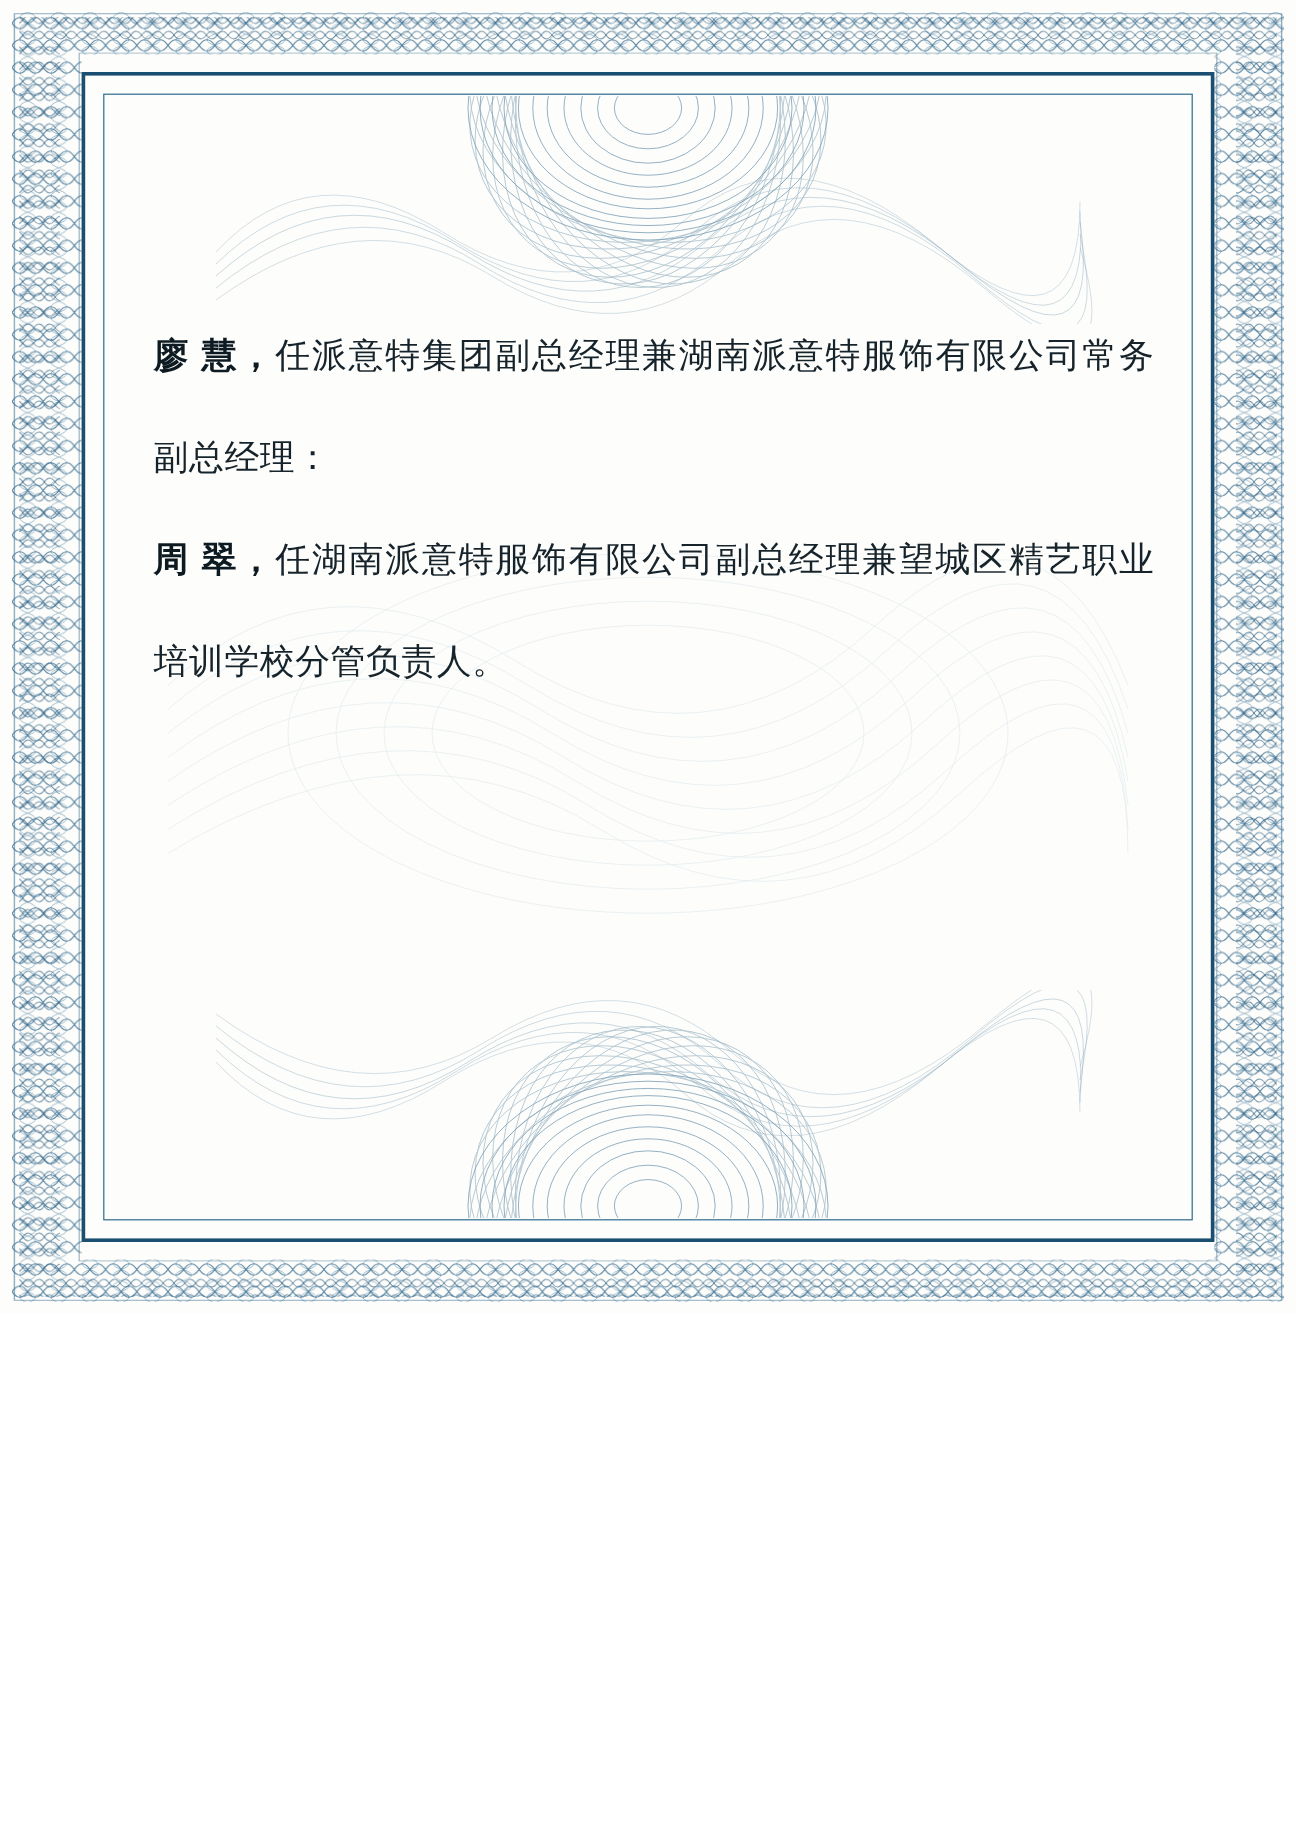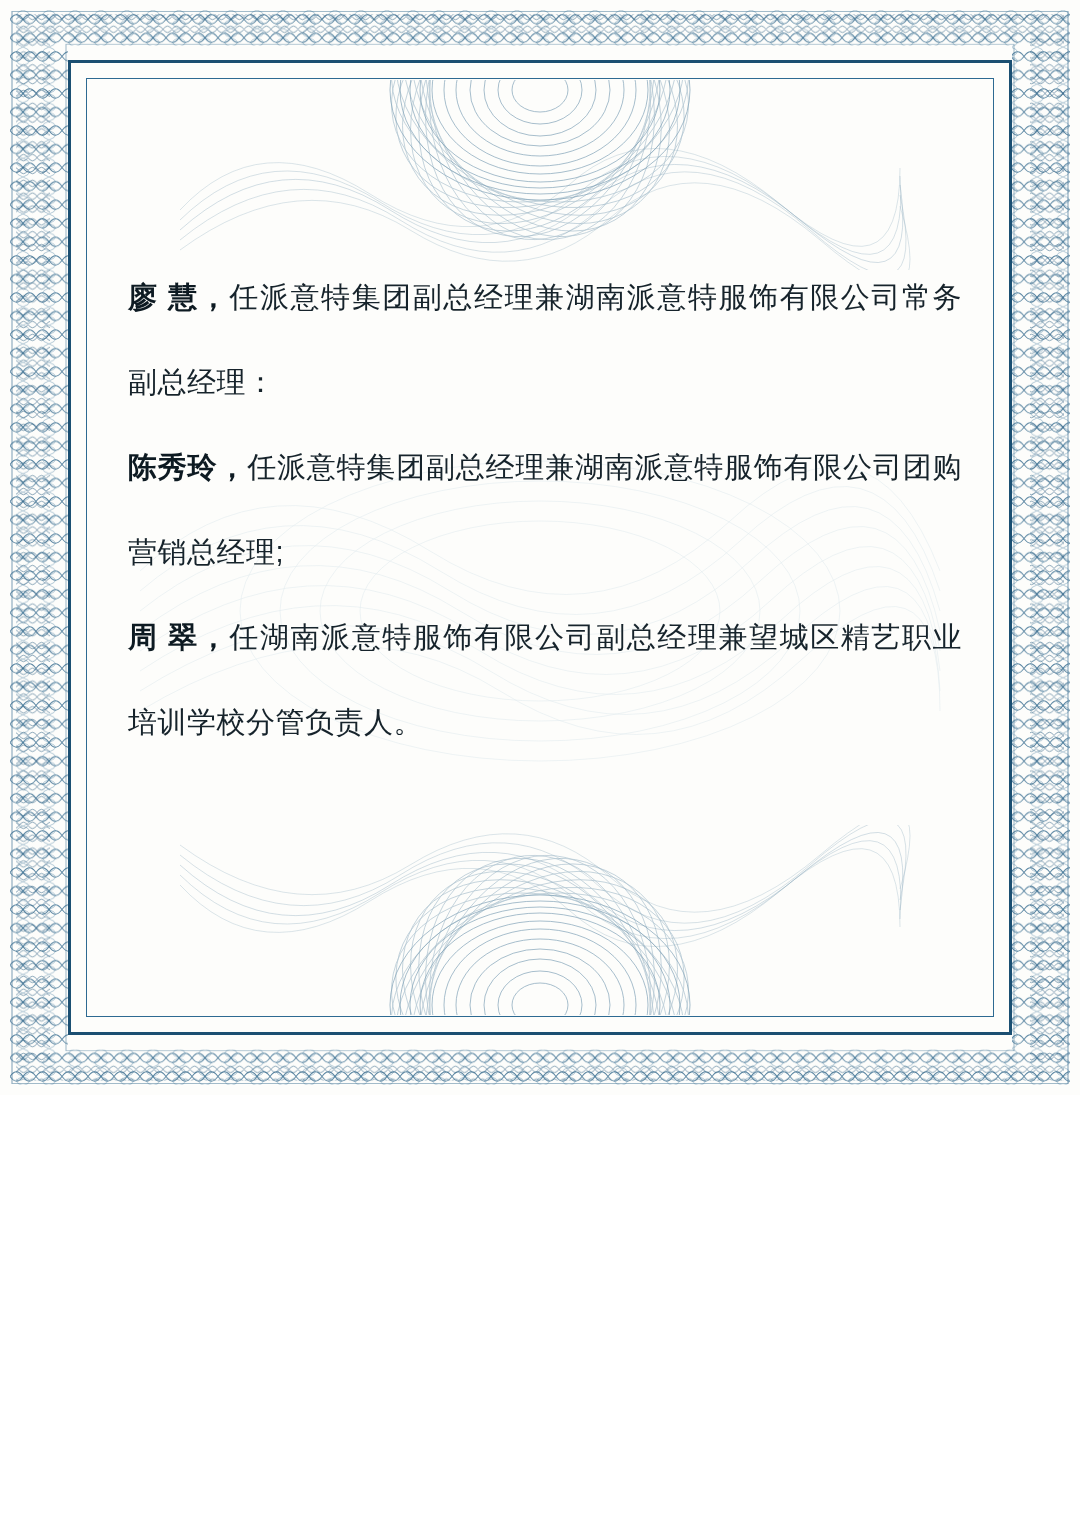--- a/index.html
+++ b/index.html
@@ -299,20 +299,17 @@
       <ellipse cx="410" cy="300" rx="220" ry="110"></ellipse>
       <ellipse cx="410" cy="300" rx="180" ry="90"></ellipse>
     </g>
   </svg>
 
   <div class="content">
     <p class="para">
       <span class="person">廖 慧，</span><span class="detail">任派意特集团副总经理兼湖南派意特服饰有限公司常务副总经理：</span>
     </p>
     <p class="para">
-      <span class="person">陈秀玲，</span><span class="detail">任派意特集团副总经理兼湖南派意特服饰有限公司团购营销总经理;</span>
-    </p>
-    <p class="para">
       <span class="person">周 翠，</span><span class="detail">任湖南派意特服饰有限公司副总经理兼望城区精艺职业培训学校分管负责人。</span>
     </p>
   </div>
 
 </div>
 
 </body></html>

